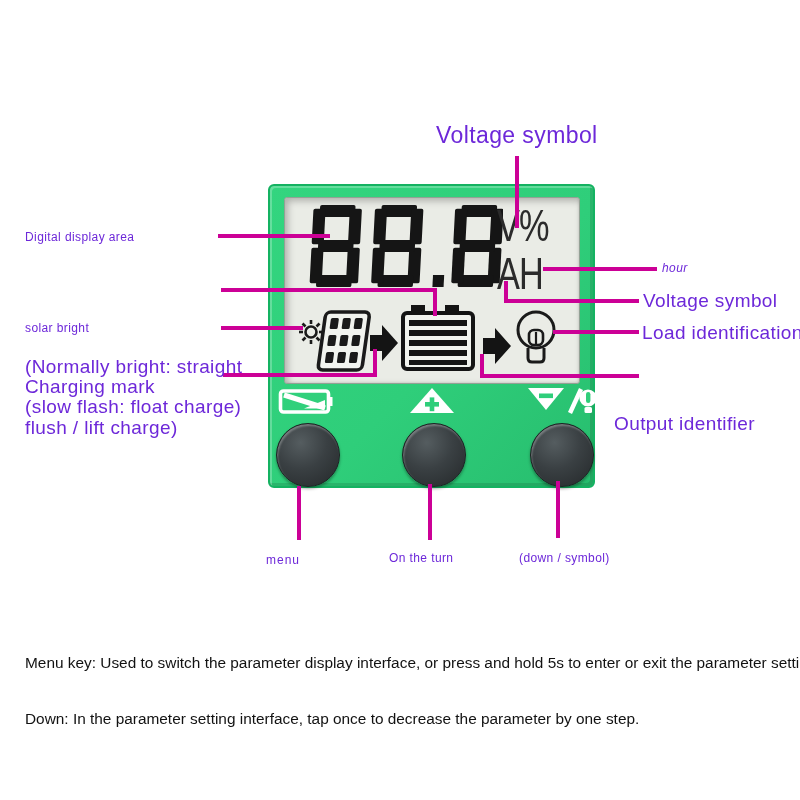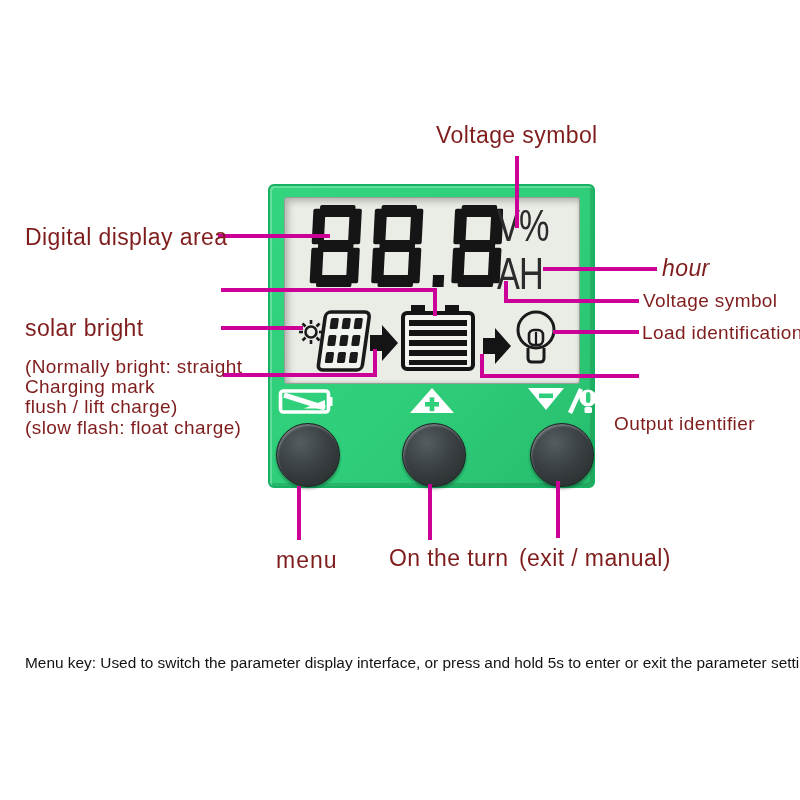--- a/index.html
+++ b/index.html
@@ -2,22 +2,22 @@
 <html><head>
 <meta charset="utf-8">
 <style>
   html,body{margin:0;padding:0;background:#ffffff;}
   #canvas{position:relative;width:800px;height:800px;background:#ffffff;overflow:hidden;
           font-family:"Liberation Sans",sans-serif;color:#161616;}
   .abs{position:absolute;}
   
   .aline{position:absolute;background:#cc0096;z-index:6;}
   
-  .lbl{position:absolute;z-index:7;color:#7f1d1d;letter-spacing:0.4px;white-space:nowrap;}
-  .lbl-20{font-size:23px;line-height:20px;}
+  .lbl{position:absolute;z-index:7;color:#6d28d9;letter-spacing:0.4px;white-space:nowrap;}
+  .lbl-20{font-size:12px;line-height:20px;}
   .lbl-19{font-size:19px;line-height:20.2px;}
   .lbl-23{font-size:23px;line-height:24px;}
   .foot{position:absolute;font-size:15.4px;line-height:17px;color:#121212;white-space:nowrap;z-index:7;}
   
   #device{position:absolute;left:268px;top:184px;width:327px;height:304px;
           background:linear-gradient(135deg,#33d57f 0%,#2fce7a 55%,#27bd6e 100%);
           border:2px solid #14b261;border-radius:6px;box-sizing:border-box;z-index:1;
           box-shadow:inset 2px 2px 0 rgba(255,255,255,0.25), inset -3px -3px 0 rgba(0,0,0,0.12);}
   #lcd{position:absolute;left:14px;top:11px;width:294px;height:185px;background:#eaece6;
        border:1px solid #93a195;border-radius:3px;
@@ -174,27 +174,28 @@
   <div class="lbl lbl-23" style="left:436px;top:123px;">Voltage symbol</div>
 
   <div class="lbl lbl-20" style="left:25px;top:227px;">Digital display area</div>
 
 
   <div class="lbl lbl-20" style="left:25px;top:318px;">solar bright</div>
 
   <div class="lbl lbl-19" style="left:25px;top:357px;">
     <div>(Normally bright: straight</div>
     <div>Charging mark</div>
+    <div>(slow flash: float charge)</div>
     <div>flush / lift charge)</div>
-    <div>(slow flash: float charge)</div>
   </div>
 
   <div class="lbl lbl-20" style="left:662px;top:258px;font-style:italic;">hour</div>
   <div class="lbl lbl-19" style="left:643px;top:291px;">Voltage symbol</div>
   <div class="lbl lbl-19" style="left:642px;top:323px;">Load identification</div>
   <div class="lbl lbl-19" style="left:614px;top:366px;margin-top:48px;">Output identifier</div>
 
-  <div class="lbl lbl-20" style="left:266px;top:550px;letter-spacing:1px;margin-left:10px;">menu</div>
+  <div class="lbl lbl-20" style="left:266px;top:550px;letter-spacing:1px;">menu</div>
   <div class="lbl lbl-20" style="left:389px;top:548px;">On the turn</div>
-  <div class="lbl lbl-20" style="left:519px;top:548px;">(exit / manual)</div>
+  <div class="lbl lbl-20" style="left:519px;top:548px;">(down / symbol)</div>
 
   <div class="foot" style="left:25px;top:654px;">Menu key: Used to switch the parameter display interface, or press and hold 5s to enter or exit the parameter setting.</div>
+  <div class="foot" style="left:25px;top:710px;">Down: In the parameter setting interface, tap once to decrease the parameter by one step.</div>
 </div>
 
 </body></html>

